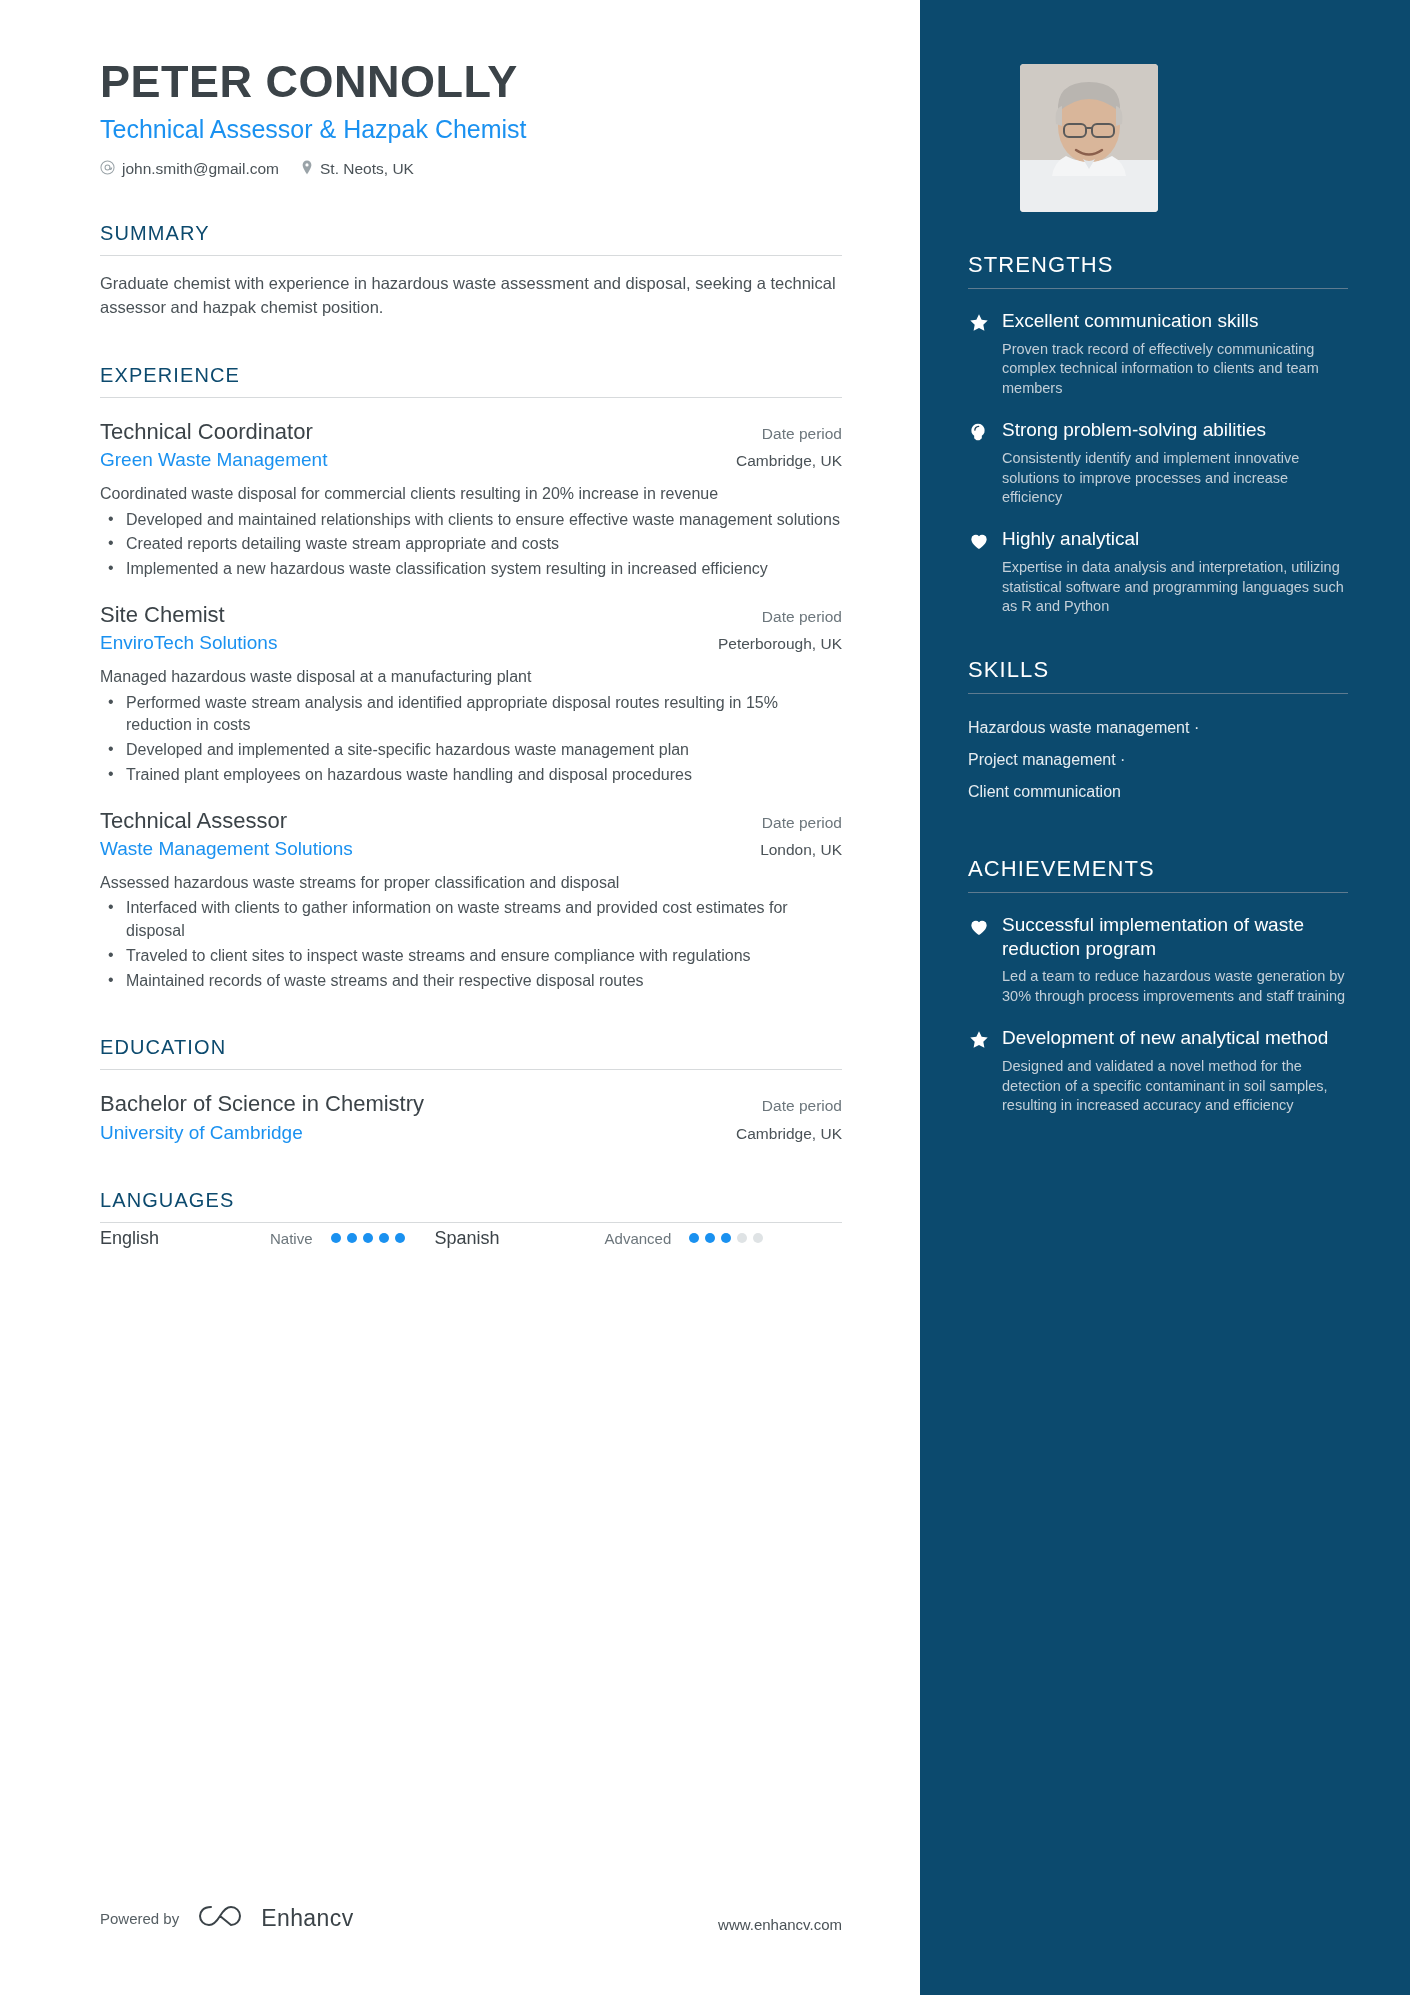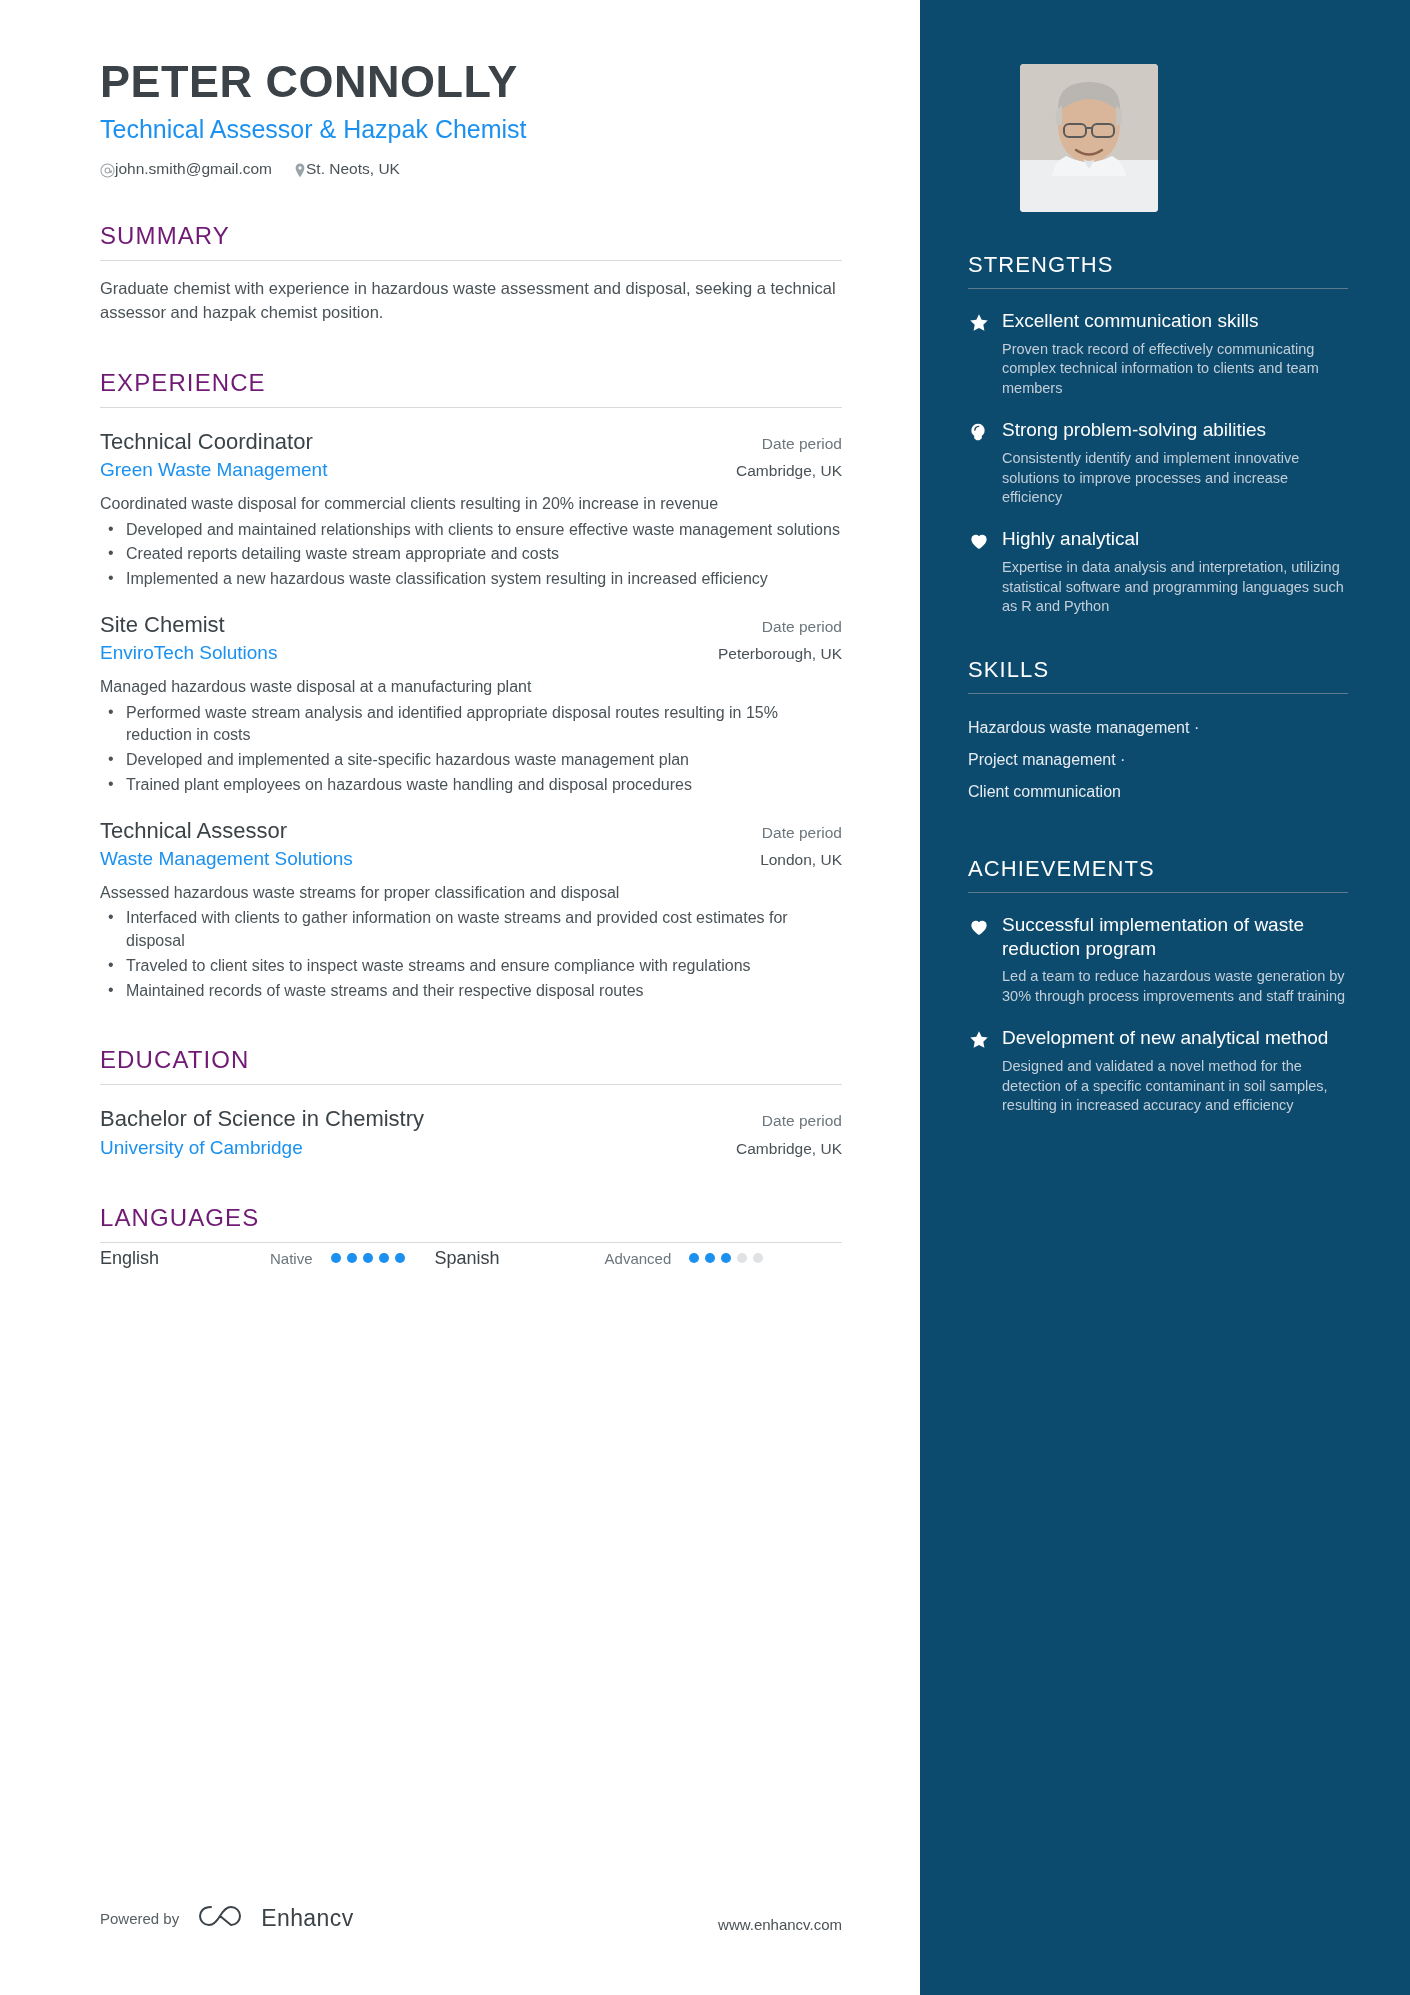--- a/index.html
+++ b/index.html
@@ -13,26 +13,26 @@
 
   
   .left { width: 920px; padding: 58px 78px 0 100px; position: relative; }
 
   .name {
     font-size: 45px; font-weight: 700; letter-spacing: 0.5px;
     color: #3b4348; line-height: 1.06; margin-bottom: 8px;
   }
   .role { font-size: 25px; color: #1a91f0; font-weight: 400; margin-bottom: 16px; line-height:1.2;}
   .contact-row { display: flex; align-items: center; gap: 22px; font-size: 15.5px; color: #4a5257; }
-  .contact-item { display: flex; align-items: flex-end; }
+  .contact-item { display: flex; align-items: flex-start; gap: 7px; }
   .contact-item svg { display:block; }
 
   .section { margin-top: 44px; }
   .section-title {
-    font-size: 24px; color: #701a75; letter-spacing: 1.1px; font-weight: 400;
+    font-size: 20px; color: #0c4a6e; letter-spacing: 1.1px; font-weight: 400;
     padding-bottom: 10px;
   }
   .rule { height: 1px; background: #d7dadc; width: 100%; }
 
   .body-text { font-size: 16.5px; line-height: 1.45; color: #4a5257; margin-top: 16px; }
 
   .entry { margin-top: 20px; }
   .entry-head { display: flex; justify-content: space-between; align-items: baseline; }
   .entry-title { font-size: 22px; color: #3b4348; font-weight: 400; line-height: 1.25; }
   .entry-meta { font-size: 15.5px; color: #6c767c; white-space: nowrap; padding-left: 14px;}

